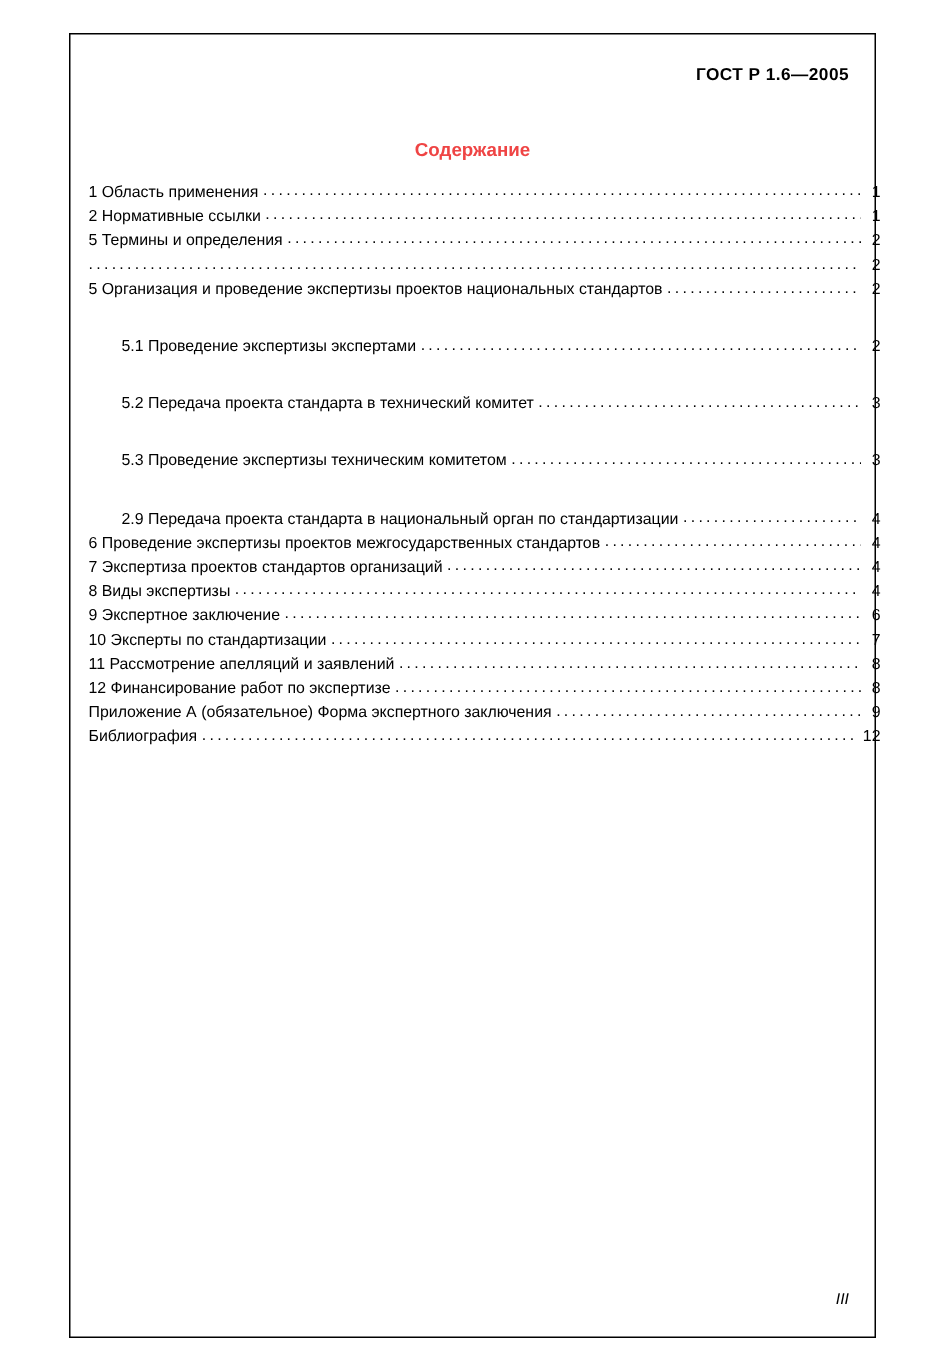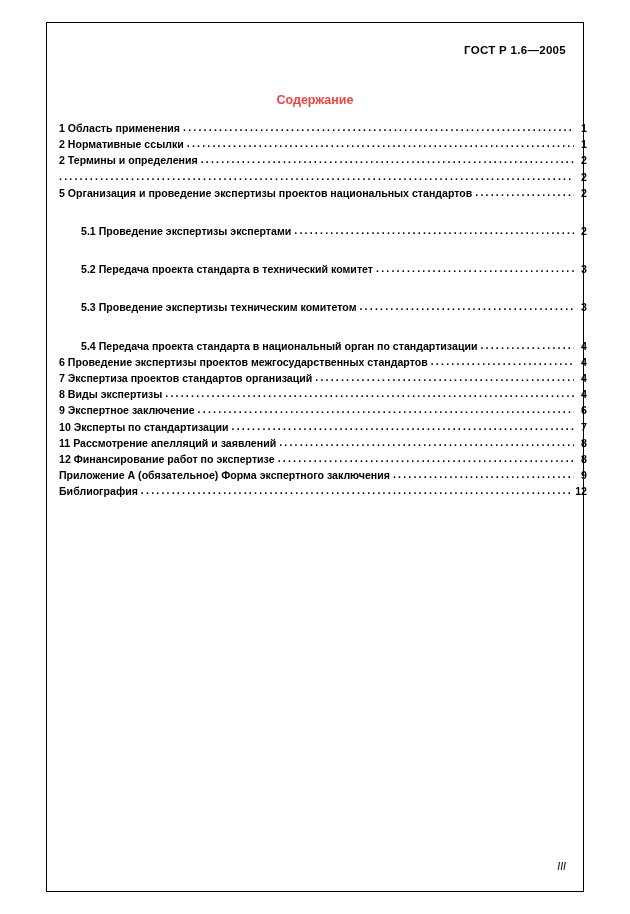--- a/index.html
+++ b/index.html
@@ -55,21 +55,20 @@
     top: 120px;
     width: 528px;
   }
   .toc-row {
     display: flex;
     align-items: center;
     font-size: 10.6px;
     line-height: 16.2px;
     color: #000;
     white-space: nowrap;
-    font-weight: bold;
   }
   .toc-row.indent {
     padding-left: 22px;
     margin-top: 22px;
   }
   .toc-label {
     flex: 0 0 auto;
     padding-right: 3px;
   }
   .toc-dots {
@@ -111,21 +110,21 @@
         <span class="toc-label">1  Область применения</span>
         <span class="toc-dots">........................................................................................................................................................................................................</span>
         <span class="toc-page">1</span>
       </div>
       <div class="toc-row">
         <span class="toc-label">2  Нормативные ссылки</span>
         <span class="toc-dots">........................................................................................................................................................................................................</span>
         <span class="toc-page">1</span>
       </div>
       <div class="toc-row">
-        <span class="toc-label">2  Термины и определения</span>
+        <span class="toc-label">5  Термины и определения</span>
         <span class="toc-dots">........................................................................................................................................................................................................</span>
         <span class="toc-page">2</span>
       </div>
       <div class="toc-row">
         <span class="toc-dots">........................................................................................................................................................................................................</span>
         <span class="toc-page">2</span>
       </div>
       <div class="toc-row">
         <span class="toc-label">5  Организация и проведение экспертизы проектов национальных  стандартов</span>
         <span class="toc-dots">........................................................................................................................................................................................................</span>
@@ -140,21 +139,21 @@
         <span class="toc-label">5.2  Передача проекта стандарта в технический комитет</span>
         <span class="toc-dots">........................................................................................................................................................................................................</span>
         <span class="toc-page">3</span>
       </div>
       <div class="toc-row indent">
         <span class="toc-label">5.3  Проведение экспертизы техническим комитетом</span>
         <span class="toc-dots">........................................................................................................................................................................................................</span>
         <span class="toc-page">3</span>
       </div>
       <div class="toc-row indent">
-        <span class="toc-label">5.4  Передача проекта стандарта в национальный орган по стандартизации</span>
+        <span class="toc-label">2.9  Передача проекта стандарта в национальный орган по стандартизации</span>
         <span class="toc-dots">........................................................................................................................................................................................................</span>
         <span class="toc-page">4</span>
       </div>
       <div class="toc-row">
         <span class="toc-label">6  Проведение экспертизы проектов межгосударственных стандартов</span>
         <span class="toc-dots">........................................................................................................................................................................................................</span>
         <span class="toc-page">4</span>
       </div>
       <div class="toc-row">
         <span class="toc-label">7  Экспертиза проектов стандартов организаций</span>

